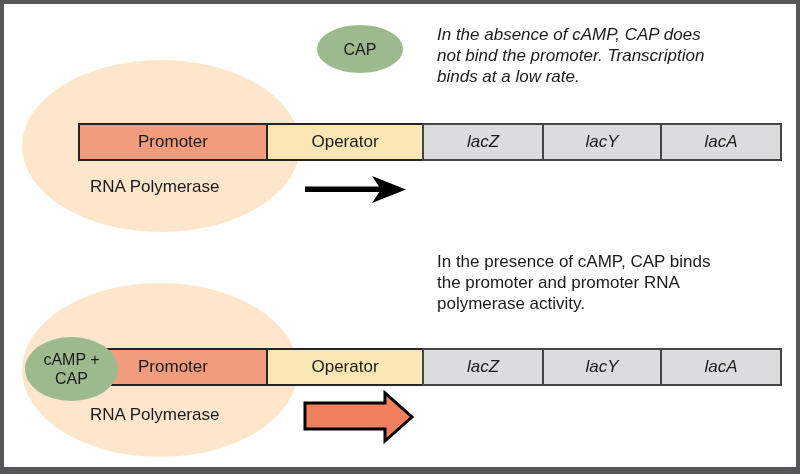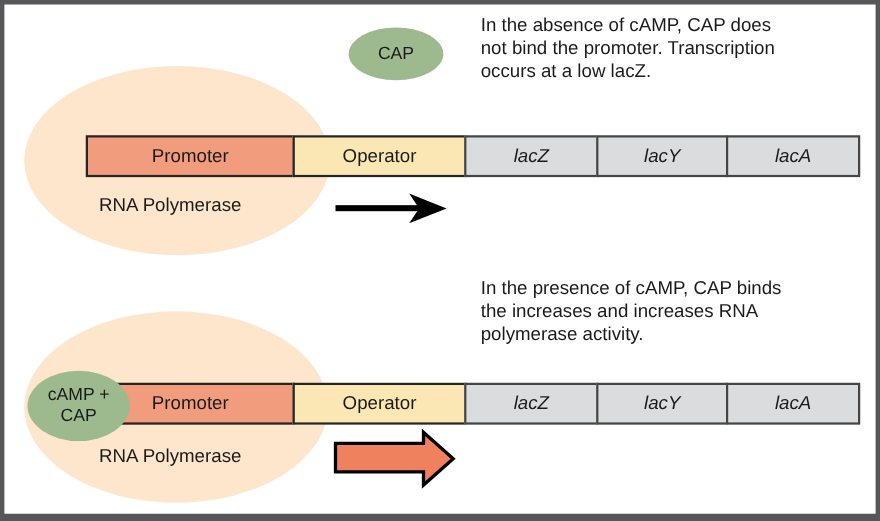--- a/index.html
+++ b/index.html
@@ -62,41 +62,41 @@
   .seg-a{width:122px;}
   .rna-label{
     position:absolute;left:90px;font-size:17px;z-index:2;white-space:nowrap;
   }
   .rna-top{top:177px;}
   .rna-bottom{top:405px;}
   .caption{
     position:absolute;left:437px;width:330px;
     font-size:17px;line-height:21px;z-index:2;
   }
-  .caption-top{top:12px;}
+  .caption-top{top:24px;font-style:italic;}
   .caption-bottom{top:251px;}
   .arrow-svg{position:absolute;z-index:2;}
   .arrow-thin{left:302px;top:172px;}
   .arrow-block{left:300px;top:390px;}
 </style>
 </head>
 <body>
 
 <div class="stage">
 
   <div class="ellipse peach-blob blob-top"></div>
 
   <div class="ellipse green-ellipse cap-top">
     <span>CAP</span>
   </div>
 
   <div class="caption caption-top">
     <div>In the absence of cAMP, CAP does</div>
     <div>not bind the promoter. Transcription</div>
-    <div>occurs at a low lacZ.</div>
+    <div>binds at a low rate.</div>
   </div>
 
   <div class="operon-bar bar-top">
     <div class="seg seg-promoter">
       <span>Promoter</span>
     </div>
     <div class="seg seg-operator">
       <span>Operator</span>
     </div>
     <div class="seg seg-gene seg-z">
@@ -114,21 +114,21 @@
 
   <svg class="arrow-svg arrow-thin" width="112" height="36" viewBox="0 0 112 36">
     <rect x="3" y="14.5" width="80" height="5.5" fill="#000"></rect>
     <polygon points="70,4 104,17.5 70,31 79,17.5" fill="#000"></polygon>
   </svg>
 
   <div class="ellipse peach-blob blob-bottom"></div>
 
   <div class="caption caption-bottom">
     <div>In the presence of cAMP, CAP binds</div>
-    <div>the increases and increases RNA</div>
+    <div>the promoter and promoter RNA</div>
     <div>polymerase activity.</div>
   </div>
 
   <div class="operon-bar bar-bottom">
     <div class="seg seg-promoter">
       <span>Promoter</span>
     </div>
     <div class="seg seg-operator">
       <span>Operator</span>
     </div>

